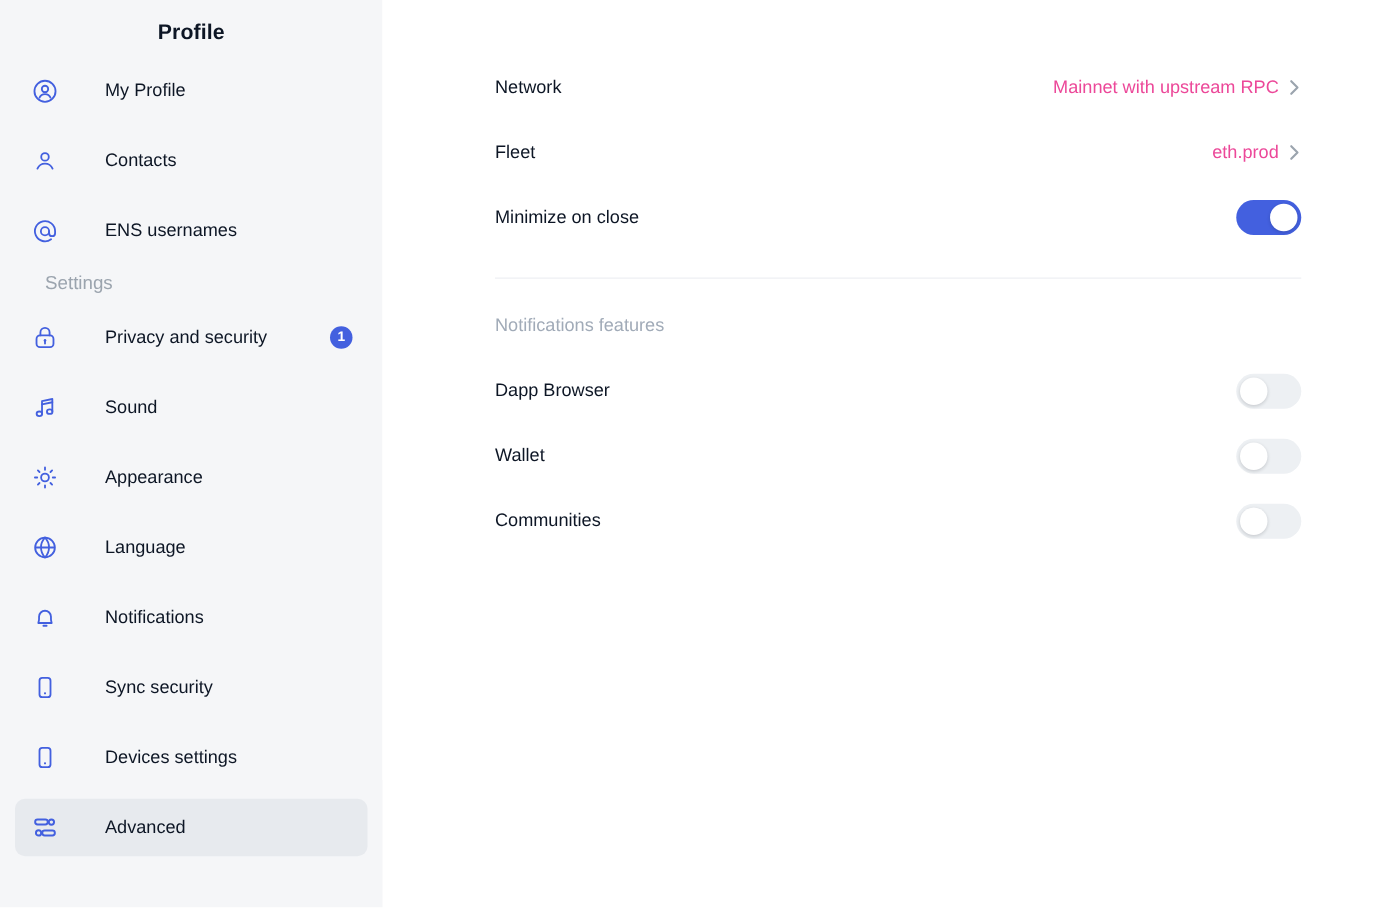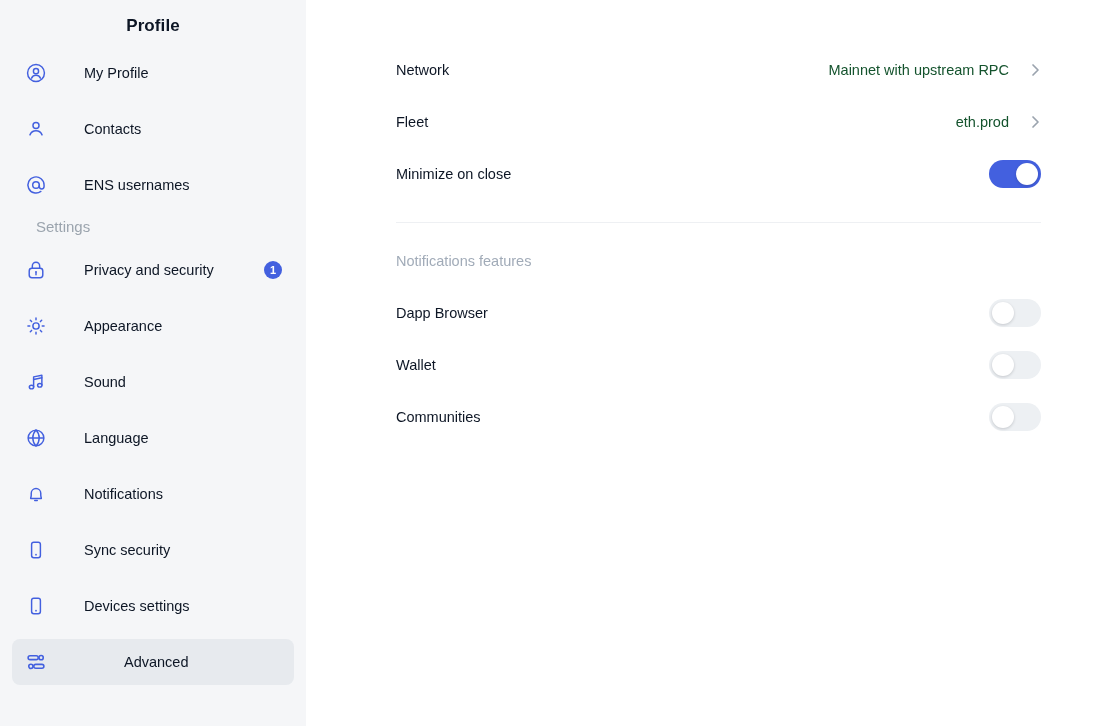--- a/index.html
+++ b/index.html
@@ -43,21 +43,20 @@
     align-items: center;
     height: 46px;
     border-radius: 8px;
     padding: 0 12px;
     margin-bottom: 10px;
     cursor: pointer;
     position: relative;
   }
   .nav-item.active {
     background: #E7EAEE;
-    gap: 40px;
   }
   .nav-icon {
     width: 24px;
     height: 24px;
     flex: 0 0 24px;
     display: flex;
     align-items: center;
     justify-content: center;
     color: #4360DF;
   }
@@ -116,22 +115,22 @@
     color: #0D1625;
     flex: 0 0 auto;
   }
   .row-right {
     margin-left: auto;
     display: flex;
     align-items: center;
   }
   .row-value {
     font-size: 14.5px;
-    color: #14532d;
-    margin-right: 22px;
+    color: #ec4899;
+    margin-right: 8px;
   }
   .chev {
     width: 10px;
     height: 16px;
     color: #9BA4AE;
     display: flex;
     align-items: center;
   }
   .divider {
     height: 1px;
@@ -222,38 +221,38 @@
             <circle cx="12" cy="14.3" r="1.1" fill="currentColor" stroke="none"></circle>
             <path d="M12 15.2v2.1" stroke-linecap="round"></path>
           </svg>
         </span>
         <span class="nav-label">Privacy and security</span>
         <span class="nav-badge">1</span>
       </div>
 
       <div class="nav-item">
         <span class="nav-icon">
-          <svg width="22" height="22" viewBox="0 0 24 24" fill="none" stroke="currentColor" stroke-width="1.6" stroke-linecap="round">
-            <circle cx="12" cy="12" r="3.4"></circle>
-            <path d="M12 3.2v2M12 18.8v2M3.2 12h2M18.8 12h2M5.8 5.8l1.4 1.4M16.8 16.8l1.4 1.4M18.2 5.8l-1.4 1.4M7.2 16.8l-1.4 1.4"></path>
-          </svg>
-        </span>
-        <span class="nav-label">Appearance</span>
-      </div>
-
-      <div class="nav-item">
-        <span class="nav-icon">
           <svg width="22" height="22" viewBox="0 0 24 24" fill="none" stroke="currentColor" stroke-width="1.6">
             <path d="M9.4 17.3V6.4l9-1.8v10.6" stroke-linejoin="round" stroke-linecap="round"></path>
             <ellipse cx="7.1" cy="17.5" rx="2.4" ry="2"></ellipse>
             <ellipse cx="16.1" cy="15.6" rx="2.4" ry="2"></ellipse>
             <path d="M9.4 9.2l9-1.8" stroke-linecap="round"></path>
           </svg>
         </span>
         <span class="nav-label">Sound</span>
+      </div>
+
+      <div class="nav-item">
+        <span class="nav-icon">
+          <svg width="22" height="22" viewBox="0 0 24 24" fill="none" stroke="currentColor" stroke-width="1.6" stroke-linecap="round">
+            <circle cx="12" cy="12" r="3.4"></circle>
+            <path d="M12 3.2v2M12 18.8v2M3.2 12h2M18.8 12h2M5.8 5.8l1.4 1.4M16.8 16.8l1.4 1.4M18.2 5.8l-1.4 1.4M7.2 16.8l-1.4 1.4"></path>
+          </svg>
+        </span>
+        <span class="nav-label">Appearance</span>
       </div>
 
       <div class="nav-item">
         <span class="nav-icon">
           <svg width="22" height="22" viewBox="0 0 24 24" fill="none" stroke="currentColor" stroke-width="1.6">
             <circle cx="12" cy="12" r="8.6"></circle>
             <path d="M3.4 12h17.2M12 3.4c2.3 2.4 3.5 5.4 3.5 8.6s-1.2 6.2-3.5 8.6c-2.3-2.4-3.5-5.4-3.5-8.6S9.7 5.8 12 3.4z"></path>
           </svg>
         </span>
         <span class="nav-label">Language</span>

